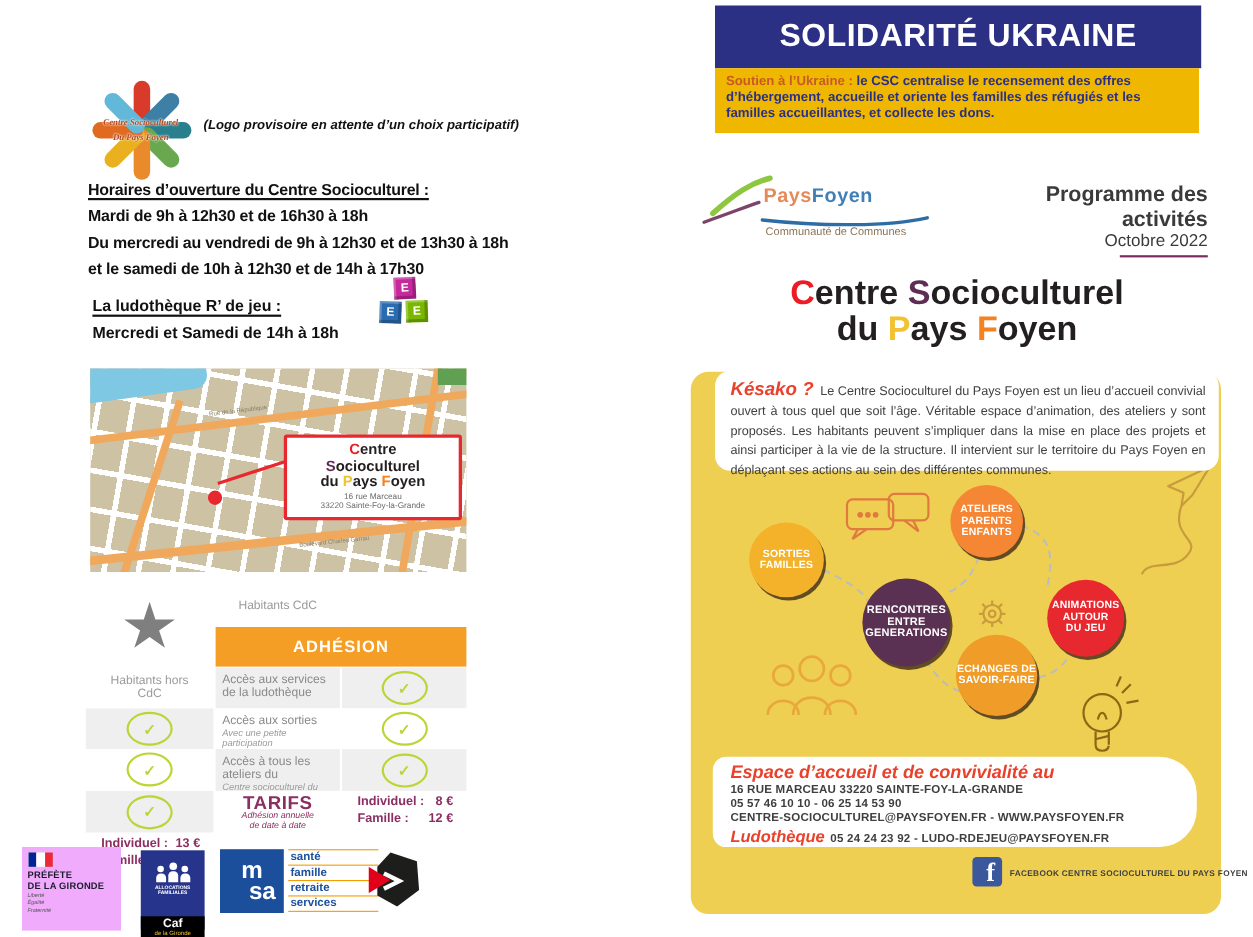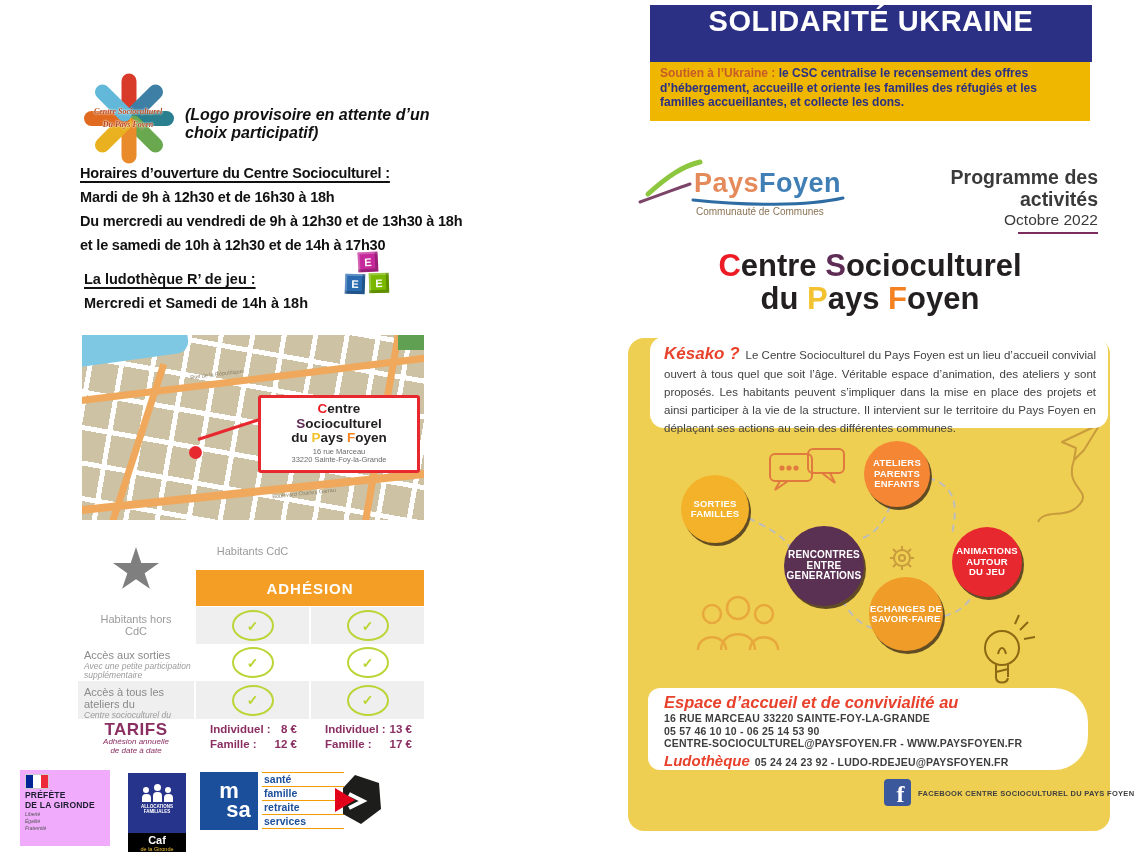--- a/index.html
+++ b/index.html
@@ -8,21 +8,21 @@
   .abs{position:absolute;}
 
   
   
   #hands-logo{left:75px;top:82px;width:106px;height:72px;}
   .petal{position:absolute;left:31px;top:29px;width:46px;height:15px;border-radius:9px;}
   #hl-t1,#hl-t2{position:absolute;width:100%;text-align:center;
     font-family:"Liberation Serif",serif;font-style:italic;font-weight:700;font-size:8px;
     color:#b5491f;text-shadow:0 0 2px #fff,0 0 2px #fff;}
   #hl-t1{top:25px;} #hl-t2{top:38px;}
-  #logo-caption{left:185px;top:106px;width:290px;font-size:16px;font-weight:700;font-style:italic;color:#111;}
+  #logo-caption{left:185px;top:106px;width:290px;font-size:12px;font-weight:700;font-style:italic;color:#111;}
 
   #horaires{left:80px;top:161px;width:400px;font-size:14.5px;font-weight:700;color:#111;line-height:24px;letter-spacing:-0.2px;}
   .underl{text-decoration:underline;text-decoration-thickness:1.5px;text-underline-offset:3px;}
   #ludo{left:84px;top:267px;width:300px;font-size:14.5px;font-weight:700;color:#111;line-height:24px;}
 
   
   #blocks-icon{left:340px;top:249px;width:58px;height:58px;}
   .cube{position:absolute;width:20px;height:20px;display:flex;align-items:center;justify-content:center;
         color:#fff;font-weight:900;font-size:11px;box-shadow:inset -3px -3px rgba(0,0,0,.22), inset 2px 2px rgba(255,255,255,.25);}
   #cube-a{left:18px;top:3px;background:#C5299B;transform:rotate(-3deg);}
@@ -101,28 +101,28 @@
   .msa-item{border-top:1.5px solid #F59C00;color:#1B4F9C;font-weight:700;font-size:10.5px;line-height:13px;padding-left:2px;}
   .msa-item:last-child{border-bottom:1.5px solid #F59C00;}
   #gironde{left:335px;top:774px;width:145px;height:64px;}
   #gironde-text{position:absolute;left:48px;top:2px;width:96px;text-align:left;}
   #gironde-name{font-family:"Liberation Serif",serif;font-weight:700;font-size:22px;color:#D7202C;line-height:22px;}
   #gironde-dept{font-size:7px;font-weight:900;letter-spacing:1.8px;color:#111;line-height:9px;}
   #gironde-site{font-size:8px;font-weight:700;font-style:italic;color:#D7202C;text-align:right;border-top:1.5px solid #111;
                 margin-top:1px;padding-top:1px;width:86px;}
 
   
-  #ukr-blue{left:650px;top:5px;width:442px;height:57px;background:#2B3084;display:flex;align-items:flex-start;justify-content:center;}
+  #ukr-blue{left:650px;top:5px;width:442px;height:57px;background:#2B3084;display:flex;align-items:center;justify-content:center;}
   #ukr-title{color:#fff;font-weight:900;font-size:29px;letter-spacing:.5px;}
   #ukr-yellow{left:650px;top:62px;width:440px;height:59px;background:#EFB700;box-sizing:border-box;padding:4px 10px 0 10px;}
   #ukr-body{font-size:12px;font-weight:900;line-height:14.5px;color:#2B3084;}
   #ukr-lead{color:#C75B28;}
 
   #paysfoyen{left:638px;top:156px;width:235px;height:72px;}
-  #pf-name{position:absolute;left:56px;top:12px;font-size:27px;font-weight:700;letter-spacing:.5px;}
+  #pf-name{position:absolute;left:56px;top:12px;font-size:18px;font-weight:700;letter-spacing:.5px;}
   #pf-pays{color:#E58A5A;} #pf-foyen{color:#3F7FB5;}
   #pf-sub{position:absolute;left:58px;top:50px;font-size:10px;color:#8B7355;}
   #programme{left:868px;top:166px;width:230px;text-align:right;}
   #prog-title{font-size:19.5px;font-weight:900;color:#3A3A3A;line-height:22px;}
   #prog-date{font-size:15.5px;color:#3A3A3A;line-height:19px;}
   #prog-underline{width:80px;height:2px;background:#7B2D5E;margin-left:auto;margin-top:3px;}
 
   #main-title{left:640px;top:249px;width:460px;text-align:center;font-size:31px;font-weight:900;
               line-height:33px;color:#231F20;white-space:pre;}
 
@@ -215,20 +215,21 @@
       <div id="star"></div>
     </div>
   <div class="cell subhead">
       <span>Habitants CdC</span>
     </div>
   <div class="cell" id="th-adh">ADHÉSION</div>
   <div class="cell subhead">
       <span>Habitants hors CdC</span>
     </div>
 
+  <div class="cell gray r1 rowlab"><span>Accès aux services de la ludothèque</span></div>
   <div class="cell gray r1 checkcell">
       <span class="check">✓</span>
     </div>
   <div class="cell gray r1 checkcell">
       <span class="check">✓</span>
     </div>
 
   <div class="cell white r2 rowlab"><span>Accès aux sorties</span><div class="rownote">Avec une petite participation supplémentaire</div></div>
   <div class="cell white r2 checkcell">
       <span class="check">✓</span>

